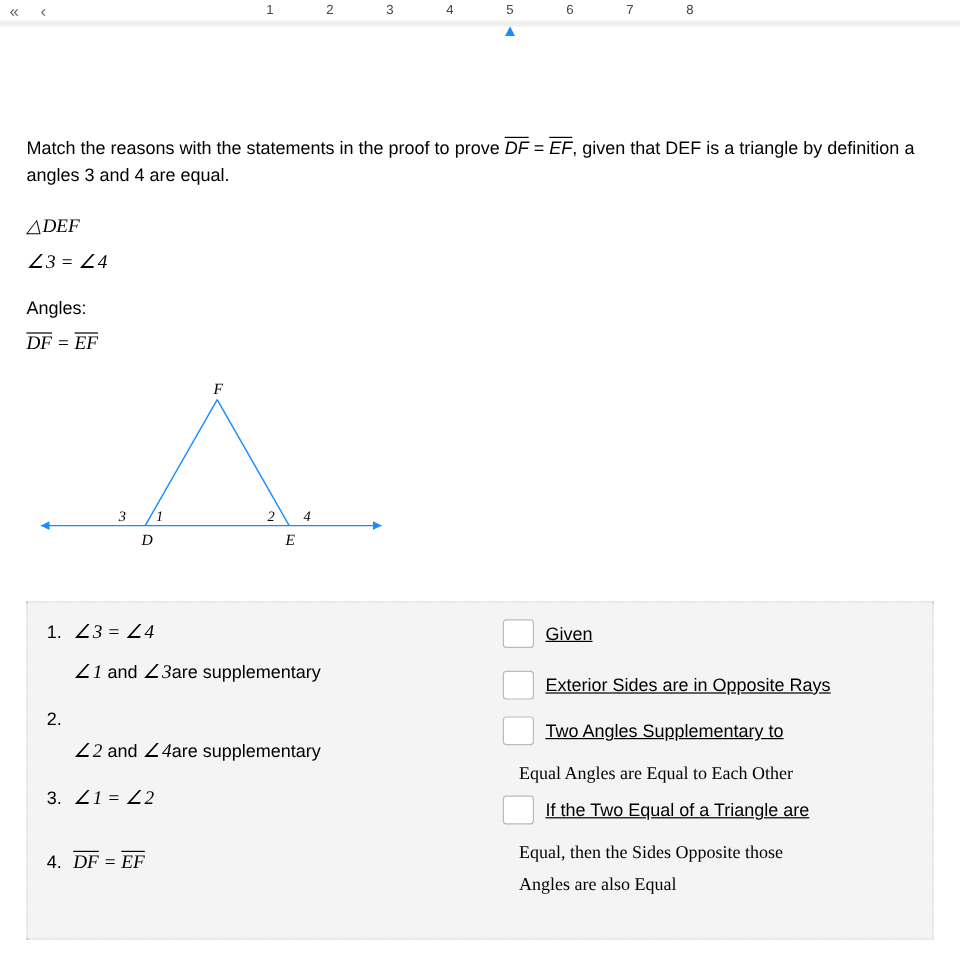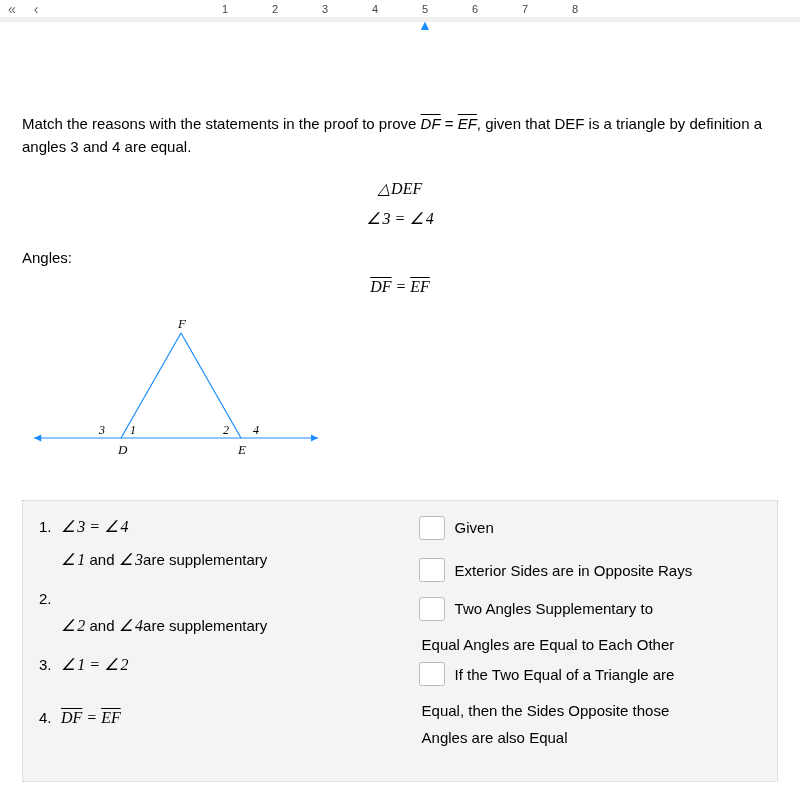--- a/index.html
+++ b/index.html
@@ -7,40 +7,40 @@
 
 .nav-bar { display: flex; align-items: center; height: 22px; border-bottom: 5px solid #f0f0f0; position: relative; padding: 0 8px; }
 .nav-left { display: flex; gap: 18px; color: #666; font-size: 14px; }
 .nav-nums { position: absolute; left: 0; right: 0; display: flex; justify-content: center; gap: 42px; font-family: Arial, sans-serif; font-size: 11px; color: #444; }
 .nav-num { width: 8px; text-align: center; position: relative; }
 .nav-marker { position: absolute; left: 50%; transform: translateX(-50%); bottom: -18px; color: #1a8cff; font-size: 14px; }
 
 .content { padding: 90px 22px 20px 22px; font-size: 15px; line-height: 1.55; }
 .para { margin-bottom: 18px; }
 .label { margin-bottom: 6px; }
-.mrow { margin-bottom: 6px; font-style: italic; font-family: 'Times New Roman', serif; font-size: 16px; text-align: center; }
+.mrow { margin-bottom: 6px; font-style: italic; font-family: 'Times New Roman', serif; font-size: 16px; }
 .over { text-decoration: overline; font-style: italic; }
 .ang::before { content: "∠"; margin-right: 2px; }
 .tri::before { content: "△"; margin-right: 1px; }
 
 .figure { margin: 18px 0 26px 4px; }
 
 .proof-box { background: #f4f4f4; border: 1px dotted #cfcfcf; padding: 14px 16px 22px 16px; display: flex; gap: 20px; font-size: 15px; }
 .pleft { flex: 1.05; }
 .pright { flex: 1; }
 .prow { margin-bottom: 14px; display: flex; }
 .pnum { width: 22px; flex-shrink: 0; }
 .ptext { font-family: 'Times New Roman', serif; font-style: italic; font-size: 16px; }
 .ptext .plain { font-style: normal; font-family: -apple-system, sans-serif; font-size: 15px; }
 .sub2 { margin-left: 22px; margin-top: 6px; text-align: center; }
 
-.rrow { display: flex; align-items: center; margin-bottom: 12px; line-height: 1.5; }
+.rrow { display: flex; align-items: flex-start; margin-bottom: 12px; line-height: 1.5; text-decoration: underline; }
 .rbox { width: 26px; height: 24px; border: 1px solid #bbb; background: #fff; border-radius: 3px; margin-right: 10px; flex-shrink: 0; }
 .rtext { padding-top: 2px; }
-.rcont { margin-left: 3px; margin-bottom: 10px; line-height: 1.55; }
+.rcont { margin-left: 14px; margin-bottom: 10px; line-height: 1.55; font-family: Liberation Serif, serif; }
 </style>
 </head>
 <body>
 
 <div class="nav-bar">
   <div class="nav-left">
     <span>«</span>
     <span>‹</span>
   </div>
   <div class="nav-nums">

